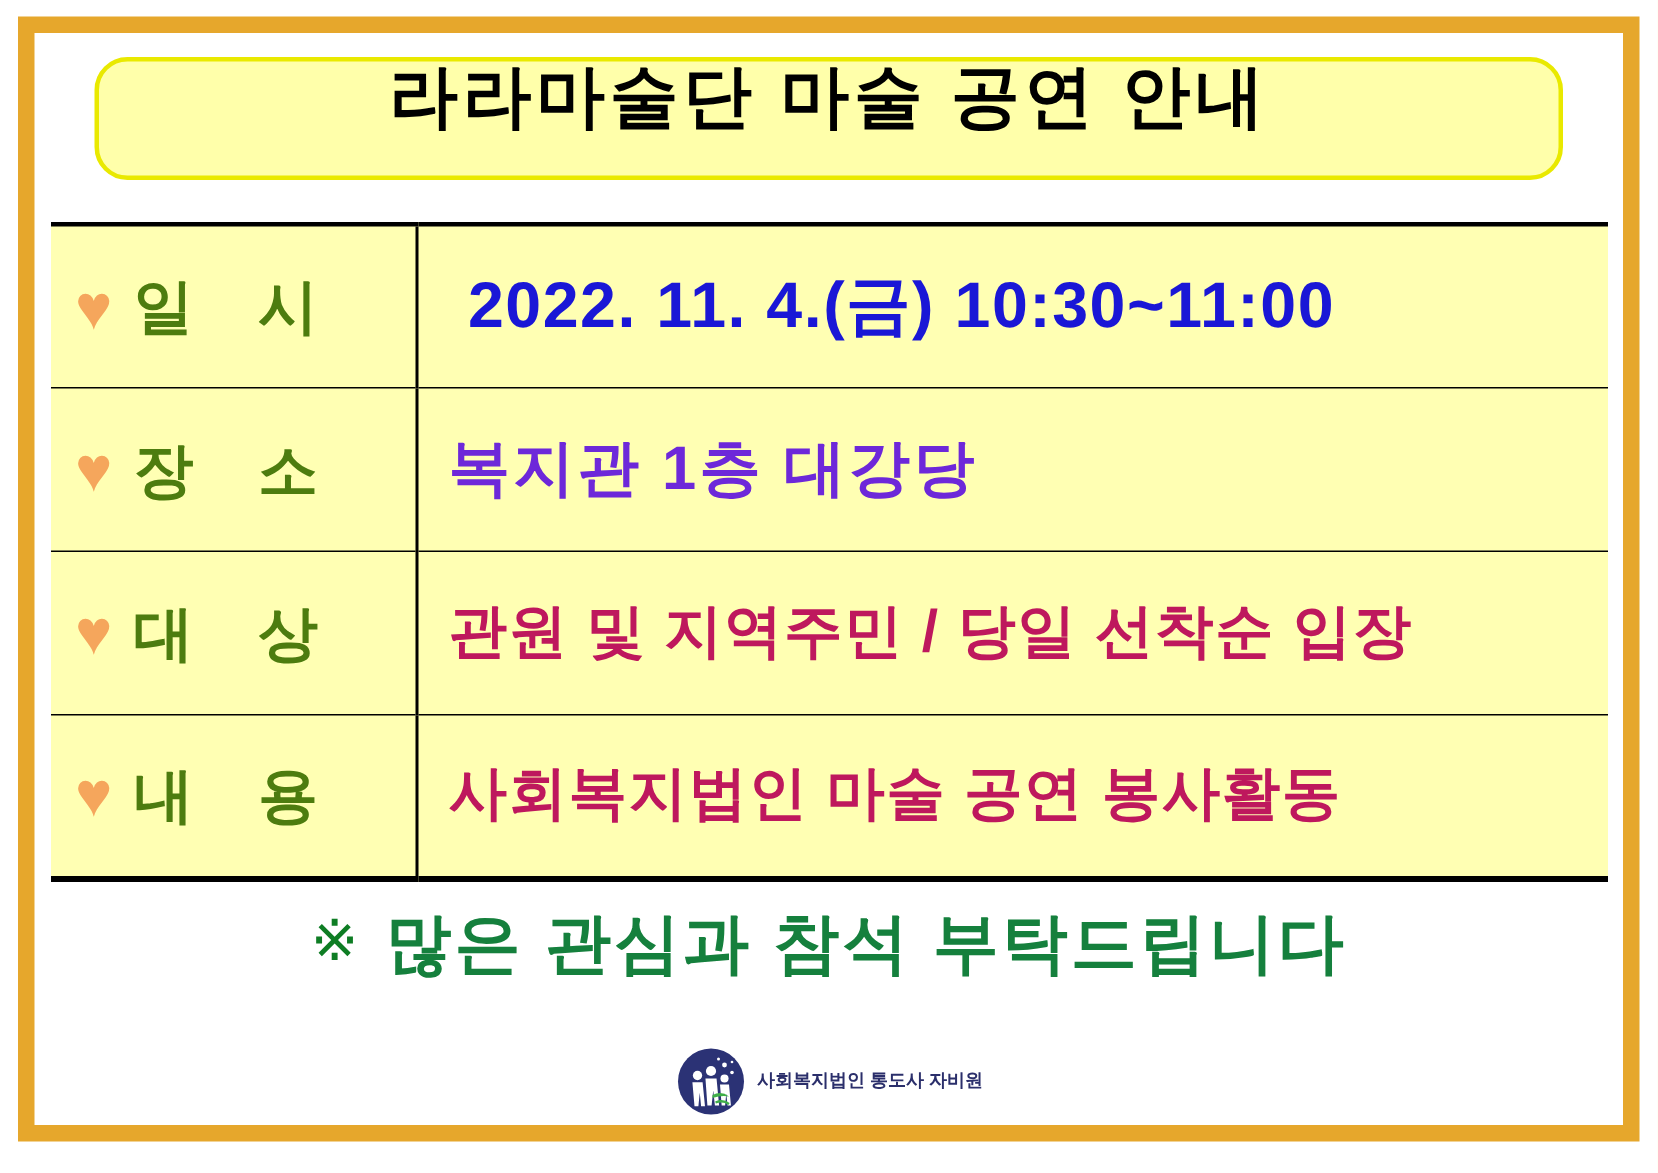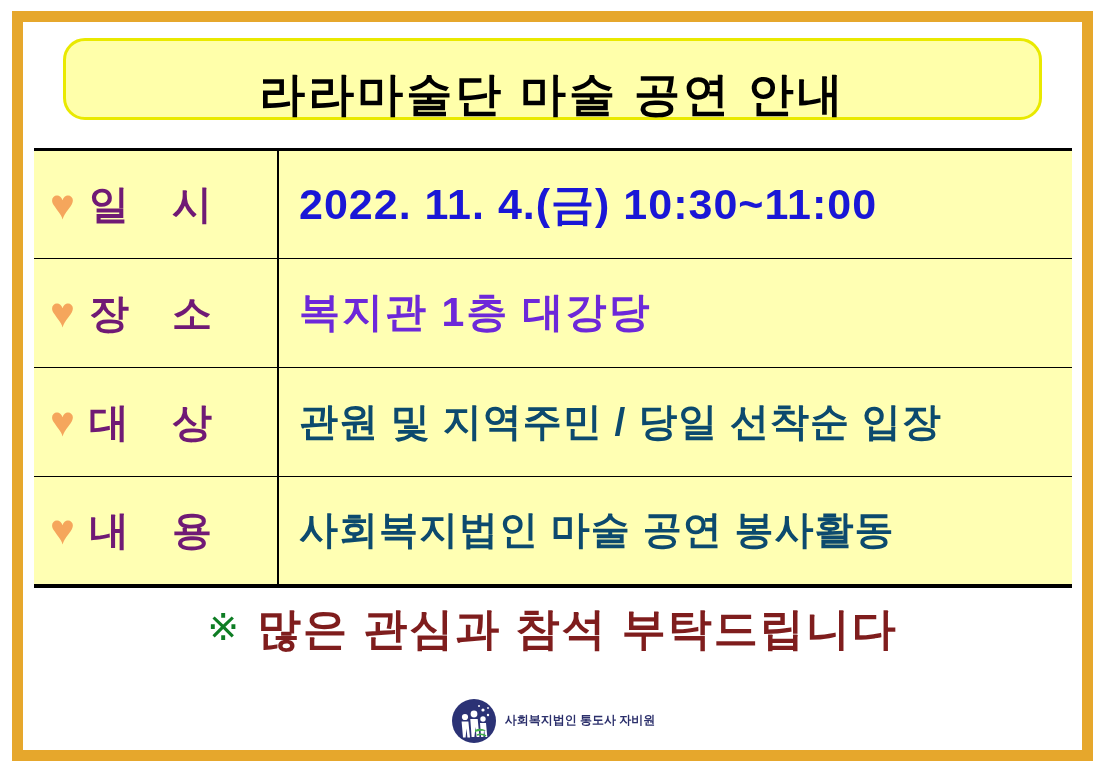--- a/index.html
+++ b/index.html
@@ -36,21 +36,21 @@
     position: absolute;
     left: 63px;
     top: 38px;
     width: 979px;
     height: 82px;
     background: #ffffaa;
     border: 3px solid #e9e900;
     border-radius: 22px;
     box-sizing: border-box;
     display: flex;
-    align-items: flex-end;
+    align-items: flex-start;
     justify-content: center;
   }
   #title-text {
     font-size: 46px;
     font-weight: bold;
     color: #000000;
     letter-spacing: 3px;
     white-space: nowrap;
     line-height: 1;
   }
@@ -95,53 +95,53 @@
   .heart {
     color: #f5a65c;
     font-size: 42px;
     line-height: 1;
     margin-right: 14px;
     display: inline-block;
   }
   .label-text {
     font-size: 40px;
     font-weight: bold;
-    color: #701a75;
+    color: #4d7c0f;
     letter-spacing: 16px;
     white-space: nowrap;
   }
   .value-cell-inner {
     padding-left: 20px;
     white-space: nowrap;
   }
   .value-text {
     font-size: 41px;
     font-weight: bold;
     line-height: 1.05;
     letter-spacing: 0px;
   }
-  .v-blue  { color: #1a17d6; font-size: 43px; letter-spacing: 1px; }
+  .v-blue  { color: #1a17d6; font-size: 43px; letter-spacing: 1px; margin-left: 13px; }
   .v-red   { color: #6d28d9; letter-spacing: 2px; }
-  .v-black { color: #0c4a6e; letter-spacing: 1px; font-size: 39px; }
+  .v-black { color: #be185d; letter-spacing: 1px; font-size: 39px; }
   
   #footer-note {
     position: absolute;
     left: 0;
     top: 600px;
     width: 1105px;
     text-align: center;
   }
   #footer-note .mark {
     color: #0e7d24;
     font-size: 38px;
     font-weight: normal;
     vertical-align: 4px;
   }
   #footer-note .note-text {
-    color: #7f1d1d;
+    color: #15803d;
     font-size: 44px;
     font-weight: bold;
     letter-spacing: 2px;
     margin-left: 18px;
   }
   
   #logo-block {
     position: absolute;
     left: 0;
     top: 697px;

